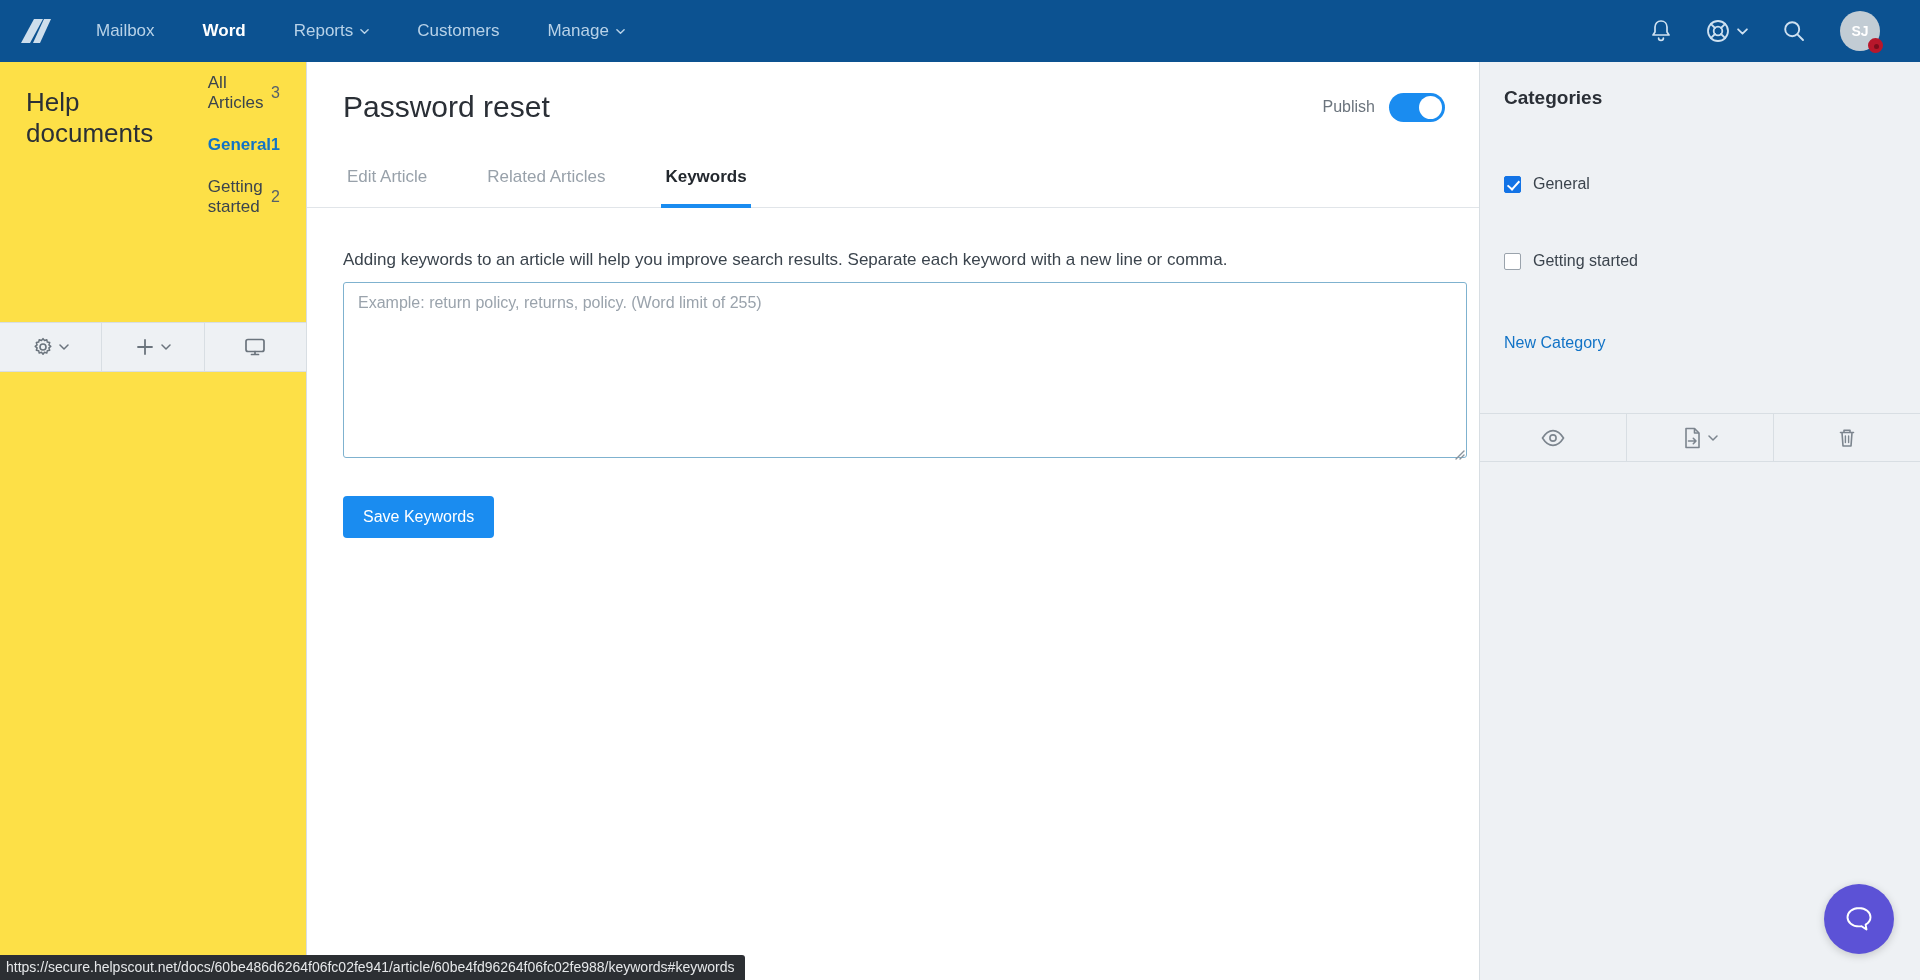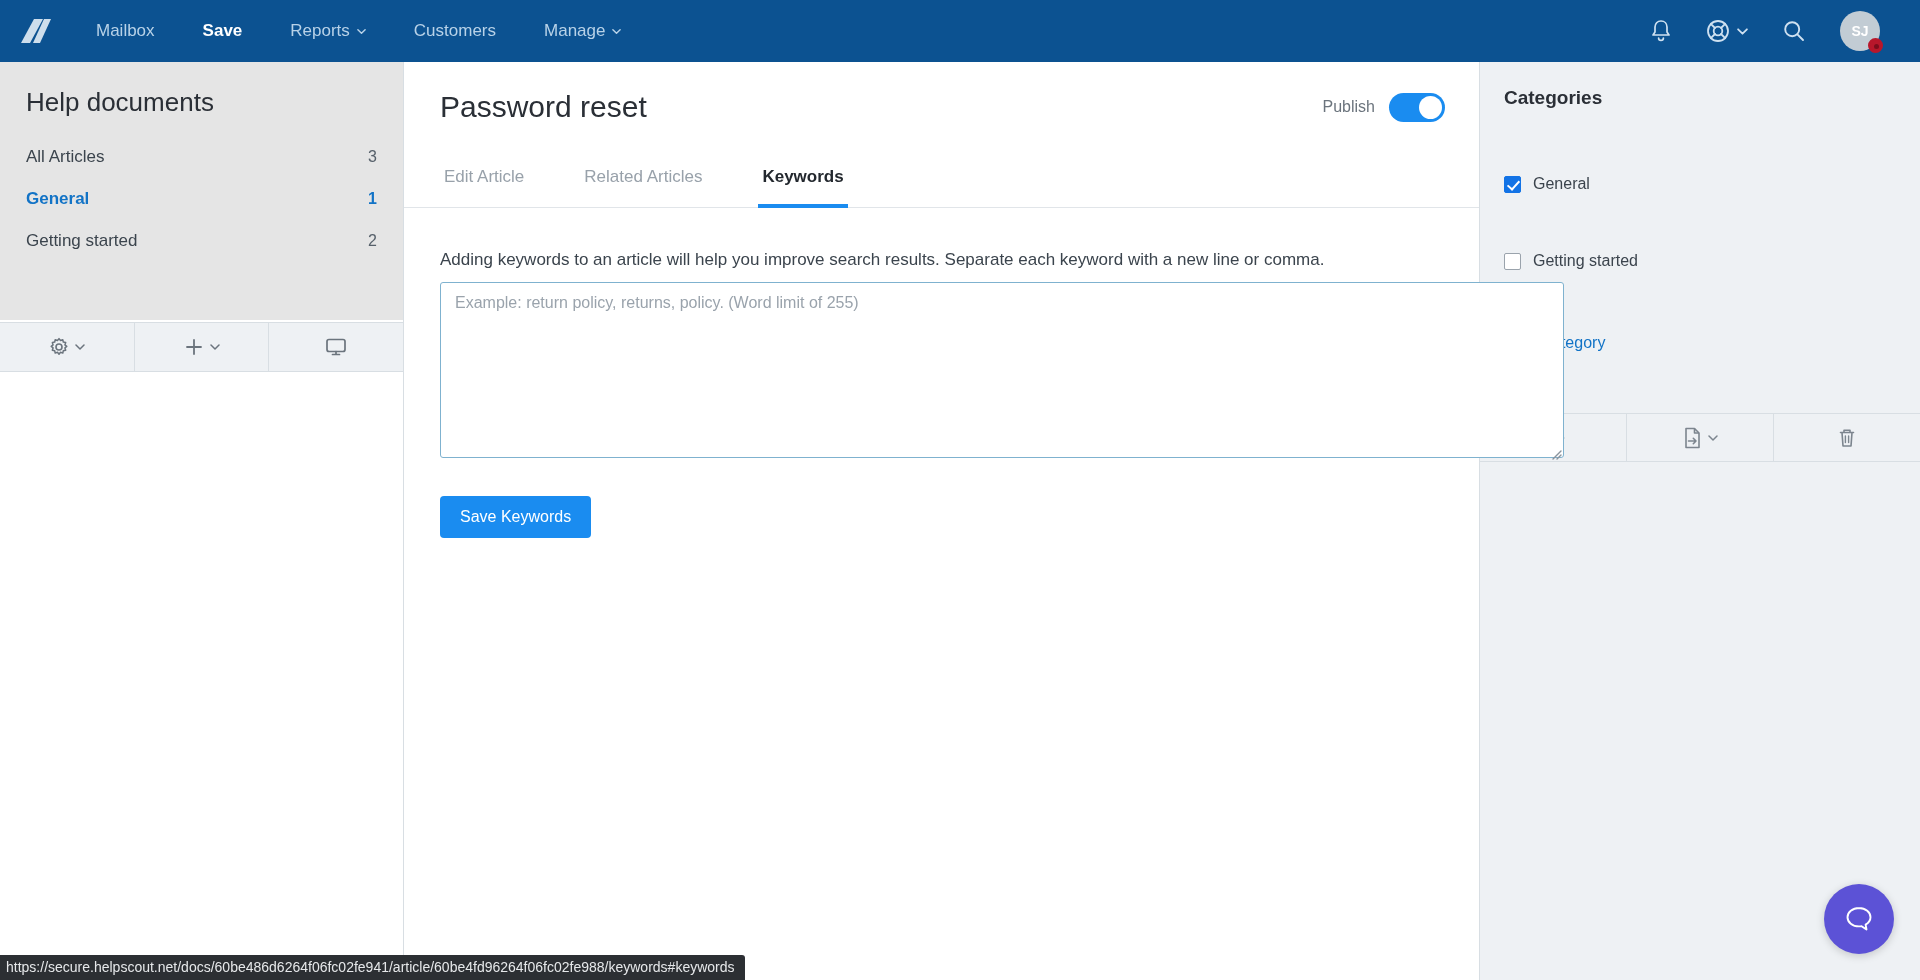--- a/index.html
+++ b/index.html
@@ -80,24 +80,24 @@
     position:absolute; left:4px; top:4px;
     width:5px;height:5px;border-radius:50%;
     background:#7c0d1c;
   }
 
   
   .page { display: flex; height: 918px; }
 
   
   .sidebar {
-    width: 404px;
-    background: #e5e5e5;
+    width: 307px;
+    background: #fde047;
     border-right: 1px solid #d8dee3;
-    display: flex; flex-direction: column;
+    display: flex; flex-direction: row;
     position: relative;
   }
   .sidebar-title {
     font-size: 26px;
     color: #2a2f36;
     padding: 25px 26px 18px 26px;
     font-weight: normal;
   }
   .sb-list { padding: 0 0 8px 0; }
   .sb-row {
@@ -321,21 +321,21 @@
     <svg class="logo-mark" viewBox="0 0 30 28">
       <path d="M13 2 L22 2 L9 26 L0 26 Z" fill="#dfeaf4" opacity="0.92"></path>
       <path d="M23 2 L30 2 L19 26 L12 26 Z" fill="#dfeaf4" opacity="0.92"></path>
     </svg>
   </div>
   <div class="nav-items">
     <div class="nav-item">
       <span>Mailbox</span>
     </div>
     <div class="nav-item active">
-      <span>Save</span>
+      <span>Word</span>
     </div>
     <div class="nav-item">
       <span>Reports</span>
       <svg class="caret" viewBox="0 0 10 10">
         <path d="M1 3 L5 7 L9 3" stroke="#b8d2e8" stroke-width="1.6" fill="none" stroke-linecap="round" stroke-linejoin="round"></path>
       </svg>
     </div>
     <div class="nav-item">
       <span>Customers</span>
     </div>

